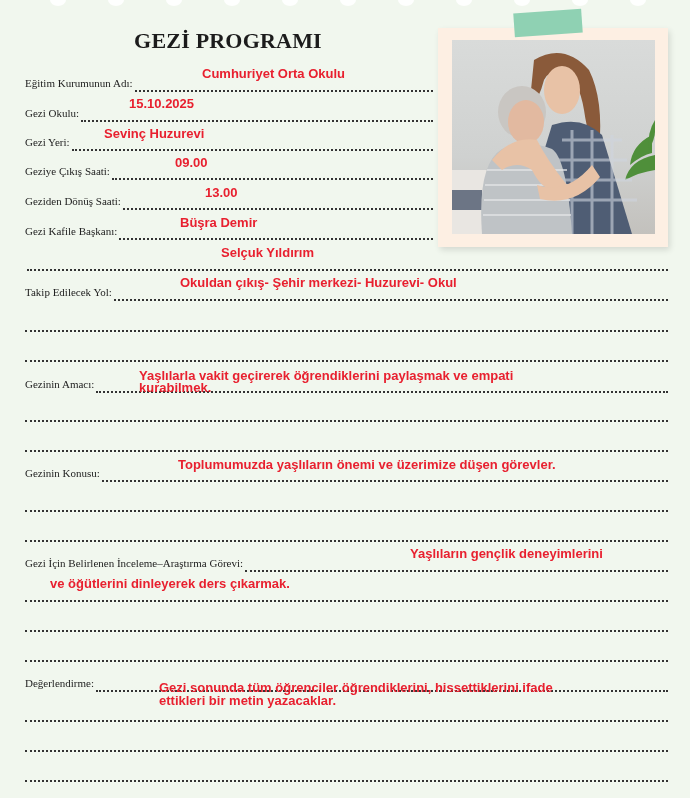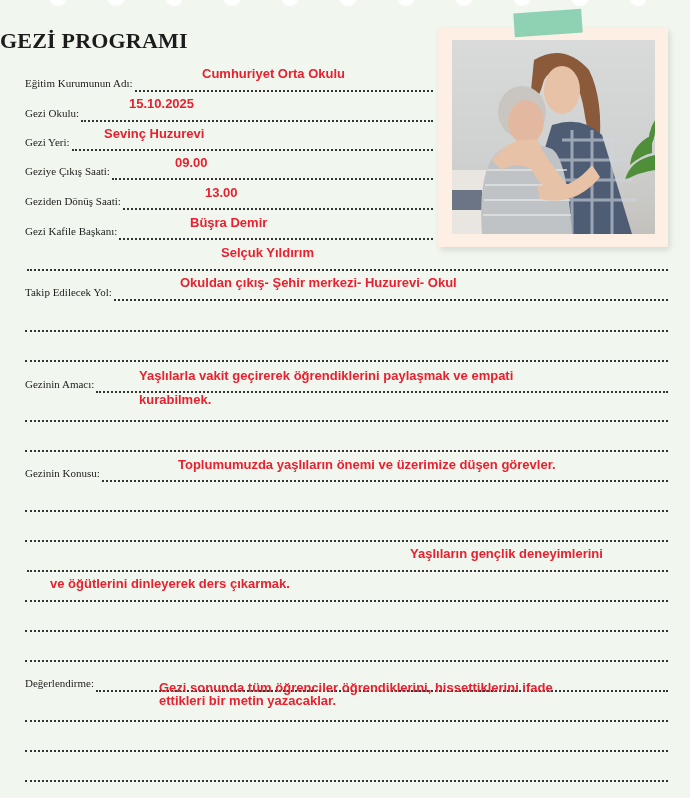--- a/index.html
+++ b/index.html
@@ -6,21 +6,21 @@
   body {
     width:690px; height:798px; overflow:hidden; position:relative;
     background:#f1f7ee;
     font-family:"DejaVu Serif", "Liberation Serif", serif;
   }
   .hole {
     position:absolute; top:-6px; width:16px; height:12px;
     background:#ffffff; border-radius:50%; opacity:0.9;
   }
   .title {
-    position:absolute; left:0; top:28px; width:456px; 
+    position:absolute; left:0; top:28px; width:456px; text-align:center;
     font-family:"Liberation Serif", serif; font-weight:bold; font-size:22px;
     color:#1c1c1c; letter-spacing:0.2px;
   }
   .row {
     position:absolute; left:25px; width:643px; height:24px;
     display:flex; align-items:flex-end;
   }
   .row .label {
     font-family:"Liberation Serif", serif; font-size:11px; color:#222;
     white-space:nowrap; line-height:18px; flex:0 0 auto;
@@ -127,21 +127,21 @@
 <div class="row short" style="top:186px">
   <span class="label">Geziden Dönüş Saati:</span>
   <span class="fill"></span>
 </div>
 <div class="answer" style="left:205px; top:185px">13.00</div>
 
 <div class="row short" style="top:216px">
   <span class="label">Gezi Kafile Başkanı:</span>
   <span class="fill"></span>
 </div>
-<div class="answer" style="left:190px; top:215px">Büşra Demir</div>
+<div class="answer" style="left:180px; top:215px">Büşra Demir</div>
 
 <div class="row" style="top:247px">
   <span class="fill"></span>
 </div>
 <div class="answer" style="left:221px; top:245px">Selçuk Yıldırım</div>
 
 <div class="row" style="top:277px">
   <span class="label">Takip Edilecek Yol:</span>
   <span class="fill"></span>
 </div>
@@ -155,38 +155,39 @@
   </div>
 
 <div class="row" style="top:369px">
   <span class="label">Gezinin Amacı:</span>
   <span class="fill"></span>
 </div>
 <div class="answer" style="left:139px; top:368px">Yaşlılarla vakit geçirerek öğrendiklerini paylaşmak ve empati</div>
 <div class="row blank" style="top:398px">
     <span class="fill"></span>
   </div>
-<div class="answer" style="left:139px; top:392px">kurabilmek.</div>
+<div class="answer" style="left:139px; top:380px">kurabilmek.</div>
 <div class="row blank" style="top:428px">
     <span class="fill"></span>
   </div>
 
 <div class="row" style="top:458px">
   <span class="label">Gezinin Konusu:</span>
   <span class="fill"></span>
 </div>
 <div class="answer" style="left:178px; top:457px">Toplumumuzda yaşlıların önemi ve üzerimize düşen görevler.</div>
 <div class="row blank" style="top:488px">
     <span class="fill"></span>
   </div>
 <div class="row blank" style="top:518px">
     <span class="fill"></span>
   </div>
 
 <div class="row" style="top:548px">
+  <span class="label">Gezi İçin Belirlenen İnceleme–Araştırma Görevi:</span>
   <span class="fill"></span>
 </div>
 <div class="answer" style="left:410px; top:546px">Yaşlıların gençlik deneyimlerini</div>
 <div class="row blank" style="top:578px">
     <span class="fill"></span>
   </div>
 <div class="answer" style="left:50px; top:576px">ve öğütlerini dinleyerek ders çıkarmak.</div>
 <div class="row blank" style="top:608px">
     <span class="fill"></span>
   </div>

